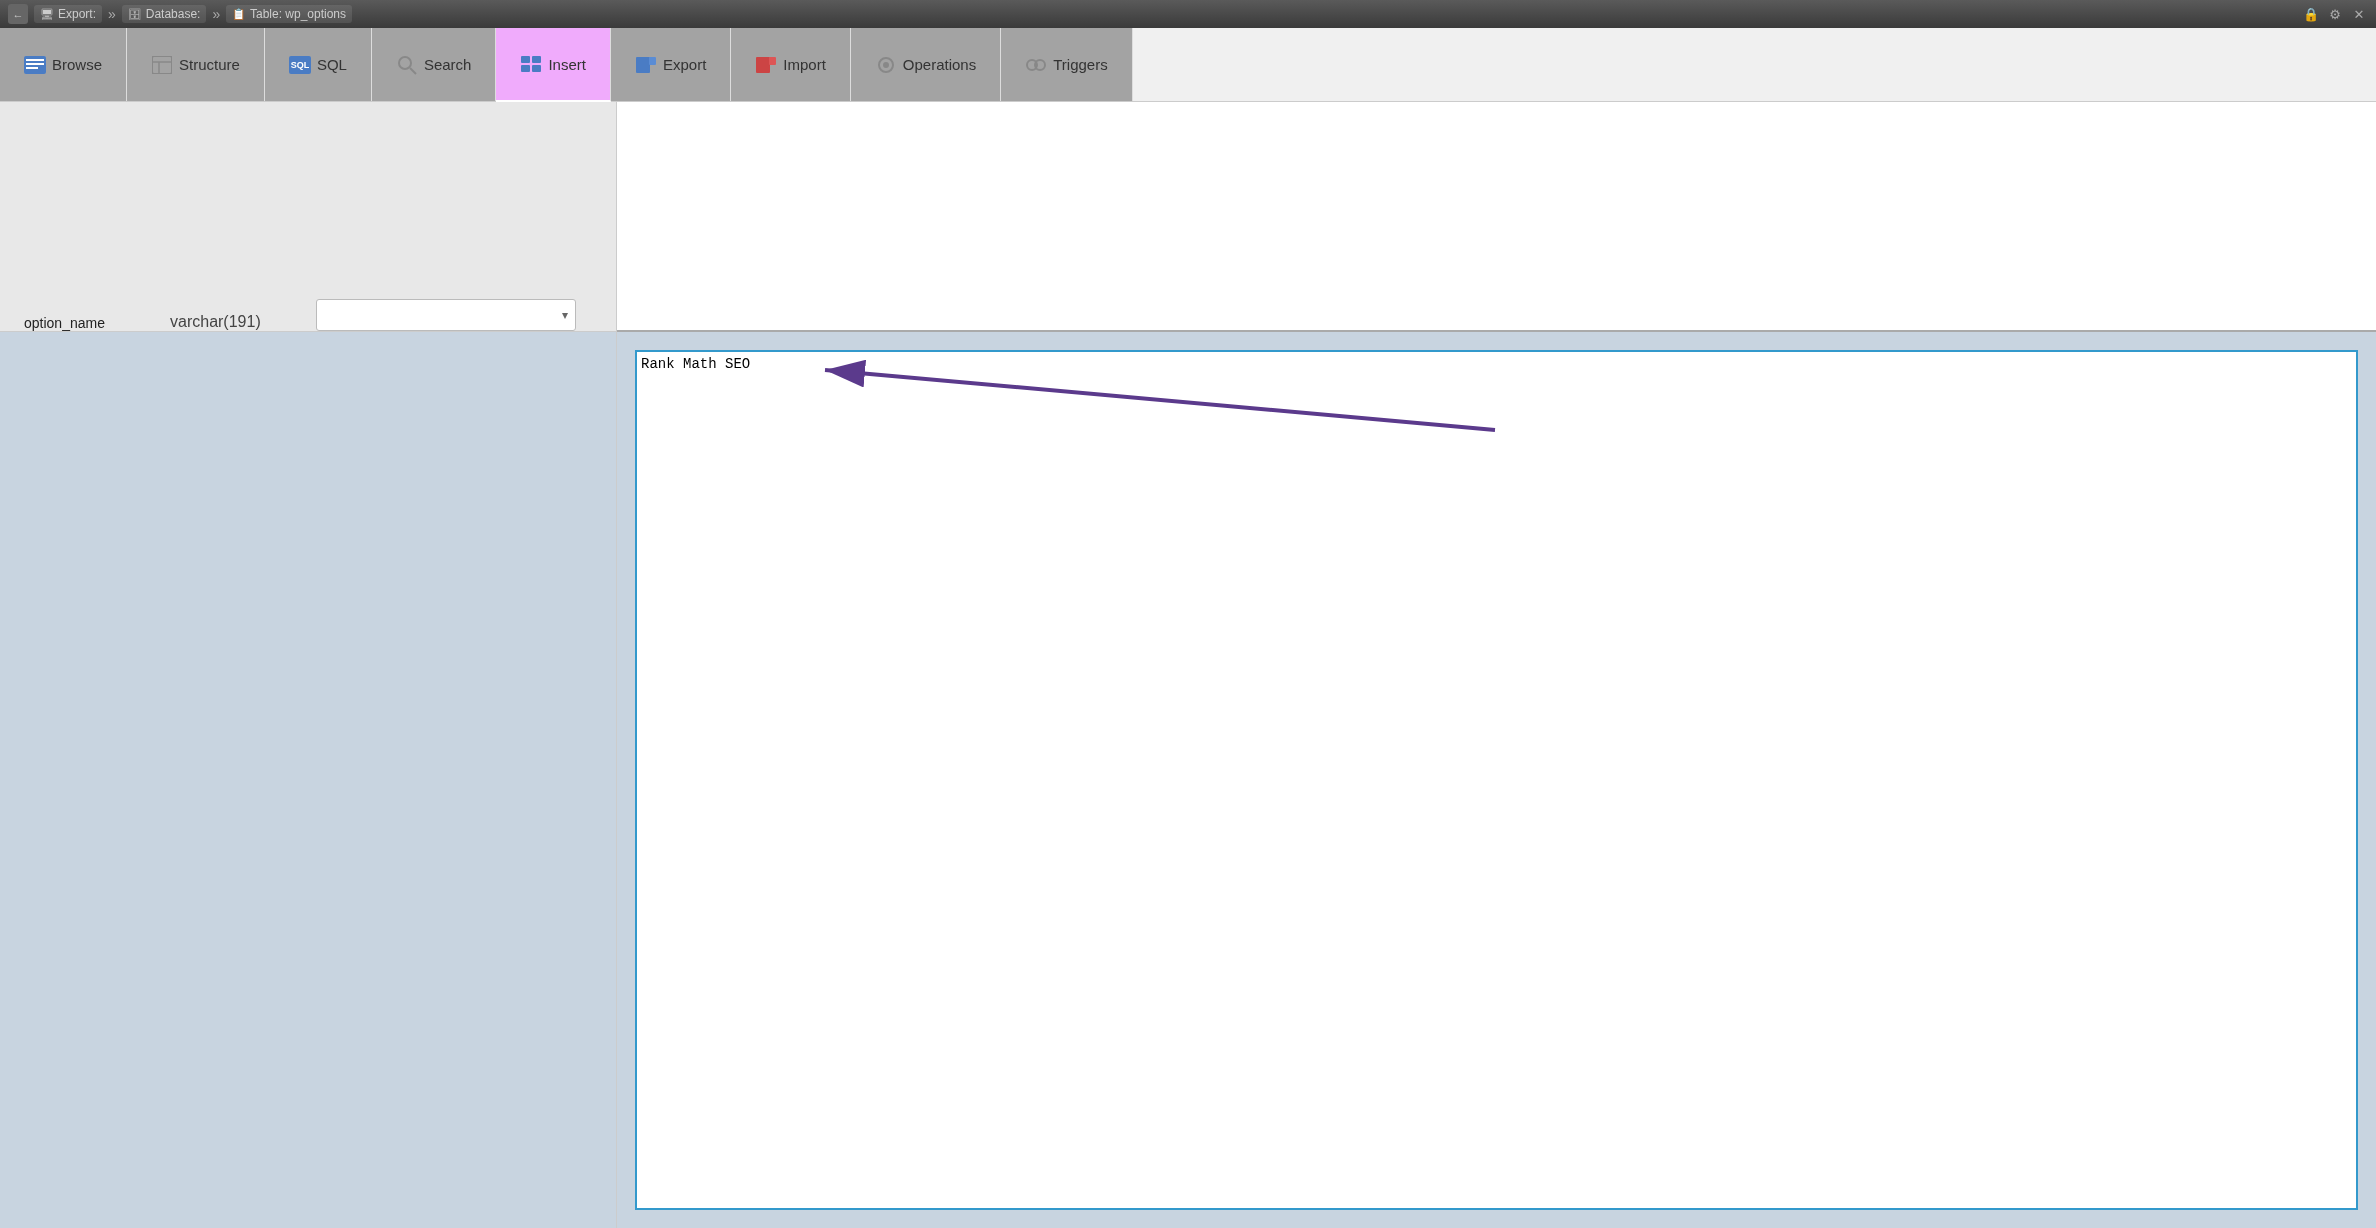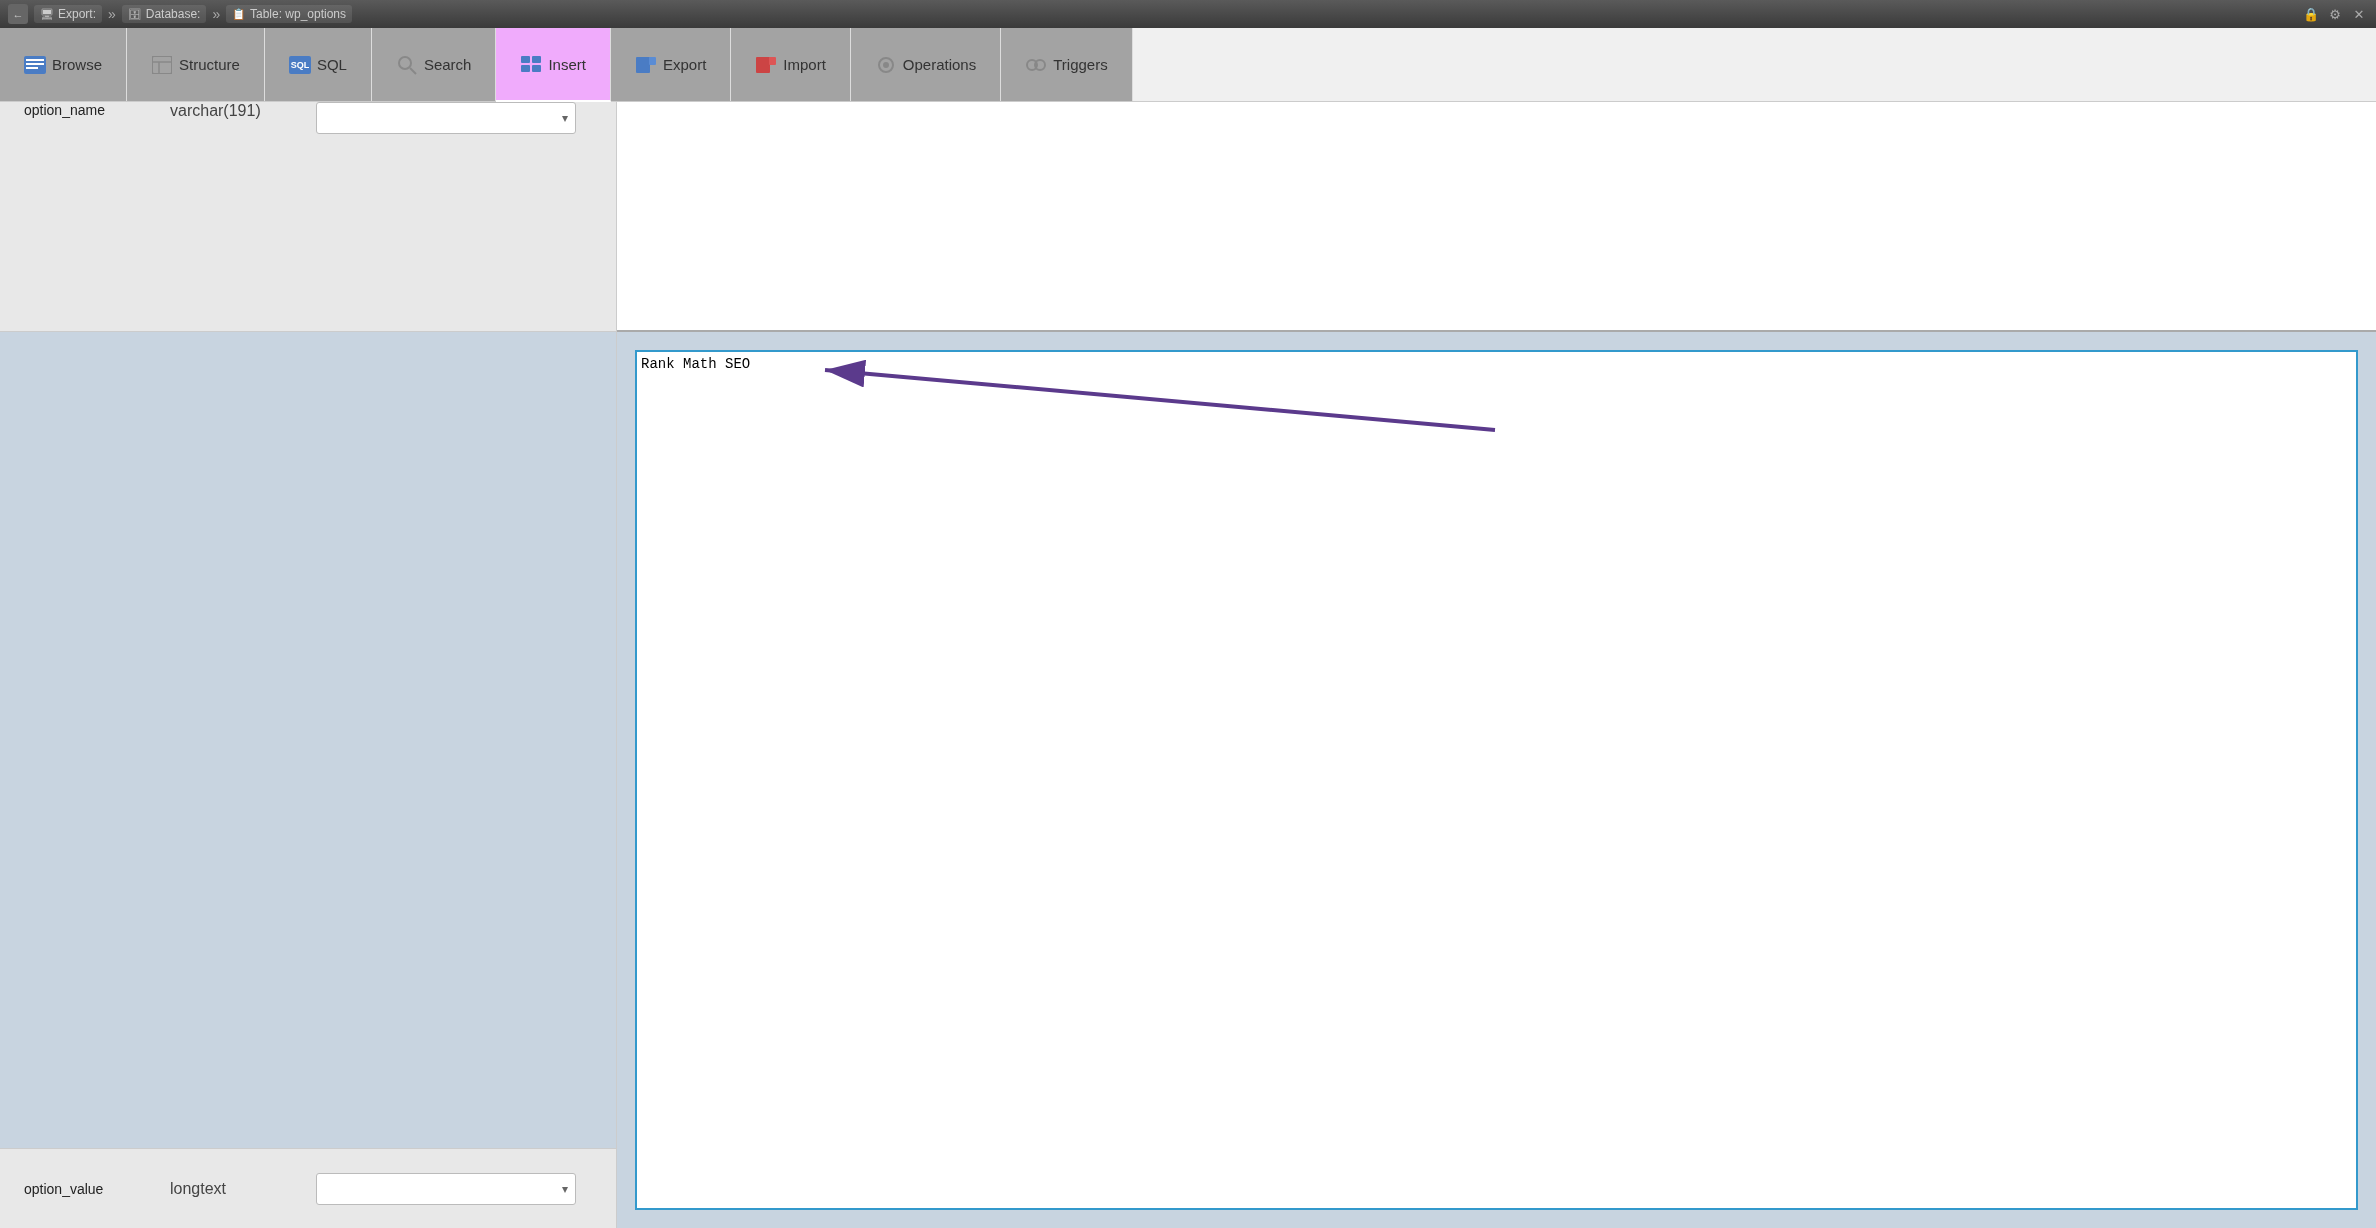--- a/index.html
+++ b/index.html
@@ -293,41 +293,32 @@
       </svg>
     </div>
     <span>Triggers</span>
   </div>
 </div>
 
 <div class="main">
 
   <div class="left-panel" style="display:flex;flex-direction:column;height:100%;">
 
-    <div class="left-top" style="height:230px;background:#e8e8e8;display:flex;align-items:flex-start;padding:0 24px;gap:16px;border-bottom:1px solid #ccc;flex-shrink:0;">
+    <div class="left-top" style="height:230px;background:#e8e8e8;display:flex;align-items:flex-end;padding:0 24px;gap:16px;border-bottom:1px solid #ccc;flex-shrink:0;">
       <span class="field-name">option_name</span>
       <span class="field-type">varchar(191)</span>
       <div class="field-select-wrapper">
         <select class="field-select">
           <option value=""></option>
         </select>
       </div>
     </div>
 
     <div style="flex:1;background:#c8d4e0;"></div>
 
-    <div style="height:80px;background:#e8e8e8;display:flex;align-items:center;padding:0 24px;gap:16px;border-top:1px solid #ccc;flex-shrink:0;">
-      <span class="field-name">option_value</span>
-      <span class="field-type">longtext</span>
-      <div class="field-select-wrapper">
-        <select class="field-select">
-          <option value=""></option>
-        </select>
-      </div>
-    </div>
   </div>
 
   <div class="right-panel">
 
     <div style="height:230px;background:white;border-bottom:2px solid #aaa;flex-shrink:0;padding:4px;">
       <textarea style="width: 100%; height: 100%; border: none; outline: none; font-size: 13px; resize: none; background: white;"></textarea>
     </div>
 
     <div style="flex:1;position:relative;margin:18px;">
       <div style="width:100%;height:100%;border:2px solid #3399cc;background:white;padding:4px;">

